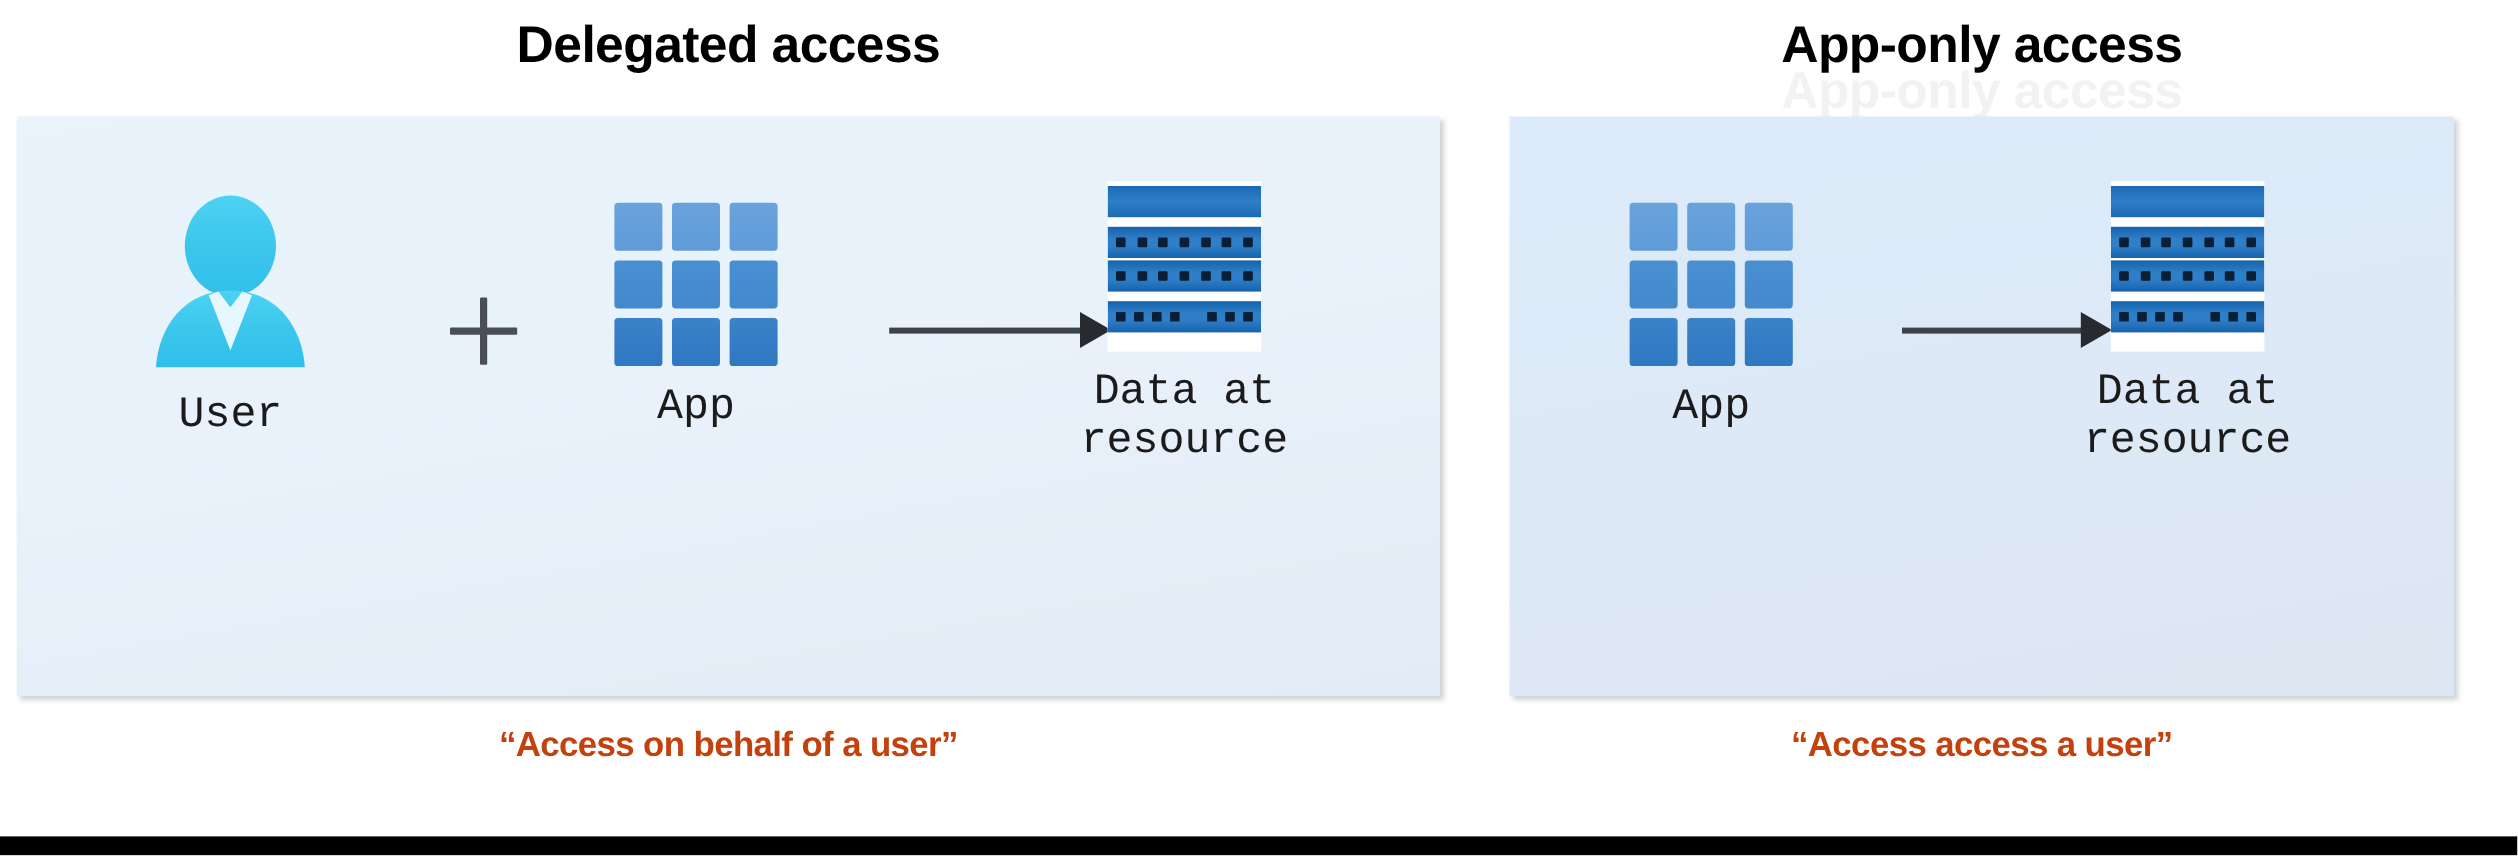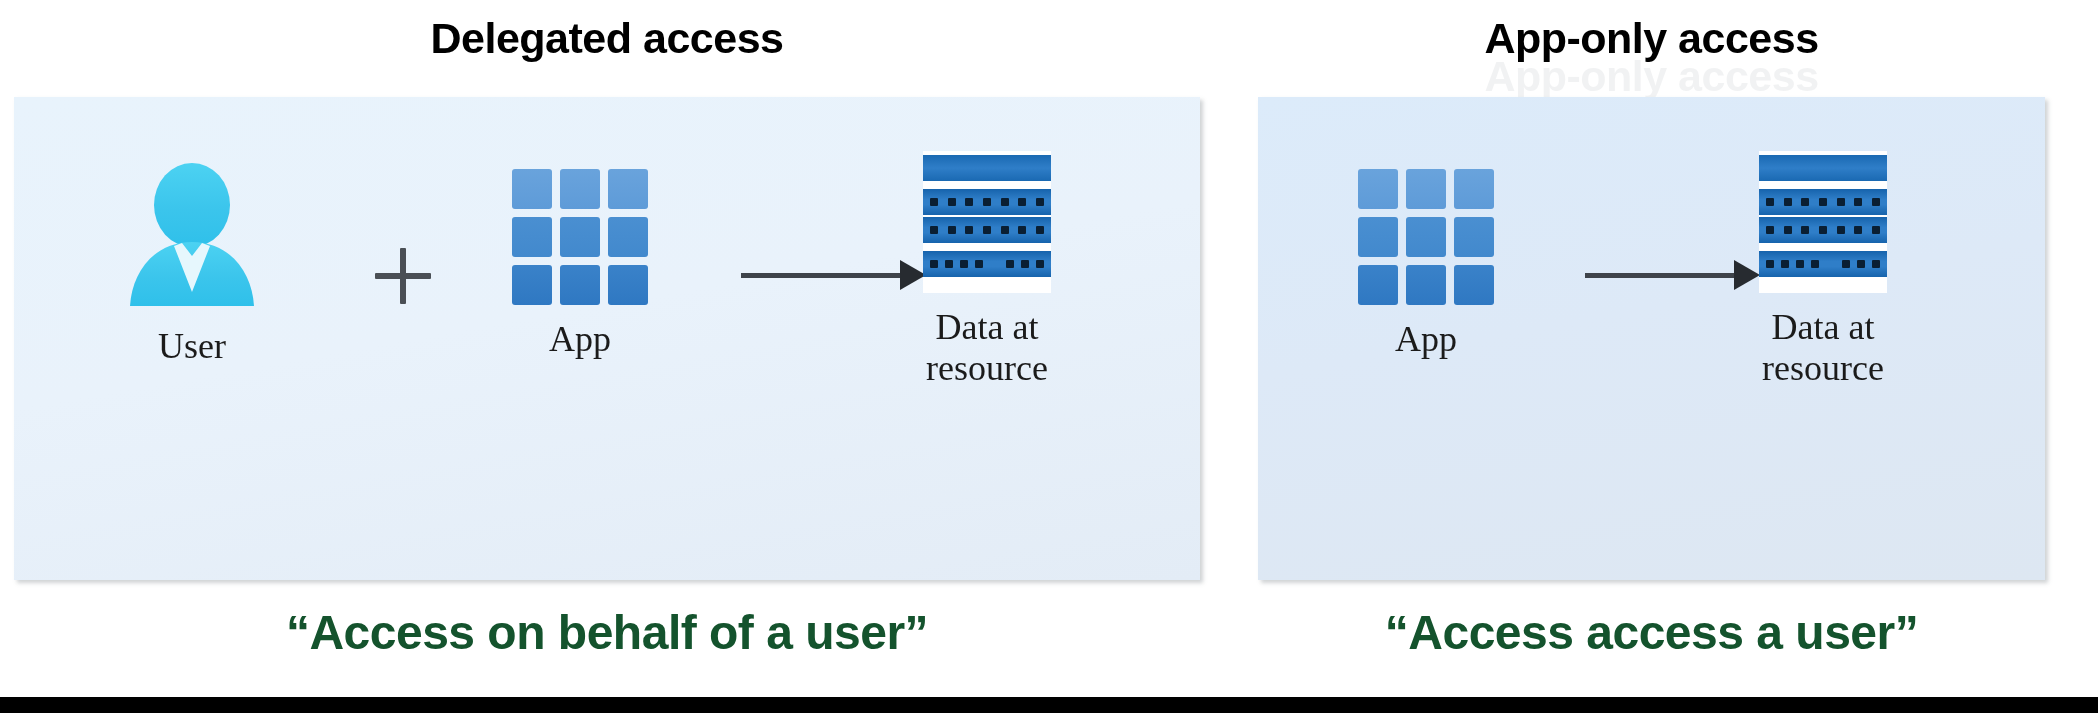--- a/index.html
+++ b/index.html
@@ -80,21 +80,21 @@
   }
   .node .glyph {
     position: relative;
     margin: 0 auto;
   }
   .node .caption {
     margin-top: 14px;
     font-size: 36px;
     line-height: 1.13;
     color: #1b1b1b;
-    font-family: Liberation Serif, serif;
+    font-family: Liberation Mono, monospace;
     white-space: pre-line;
   }
 
   
   .user-icon {
     width: 152px;
     height: 152px;
   }
 
   
@@ -182,23 +182,23 @@
     border-top: 15px solid transparent;
     border-bottom: 15px solid transparent;
     border-left: 26px solid #272b30;
   }
 
   
   .quote {
     position: absolute;
     top: 605px;
     font-weight: bold;
-    font-size: 48px;
+    font-size: 29px;
     letter-spacing: -0.5px;
-    color: #14532d;
+    color: #c2410c;
     white-space: nowrap;
     text-align: center;
   }
   .quote.left  { left: 14px;   width: 1186px; }
   .quote.right { left: 1258px; width: 787px; }
 
   
   .bottom-bar {
     position: absolute;
     left: 0;

